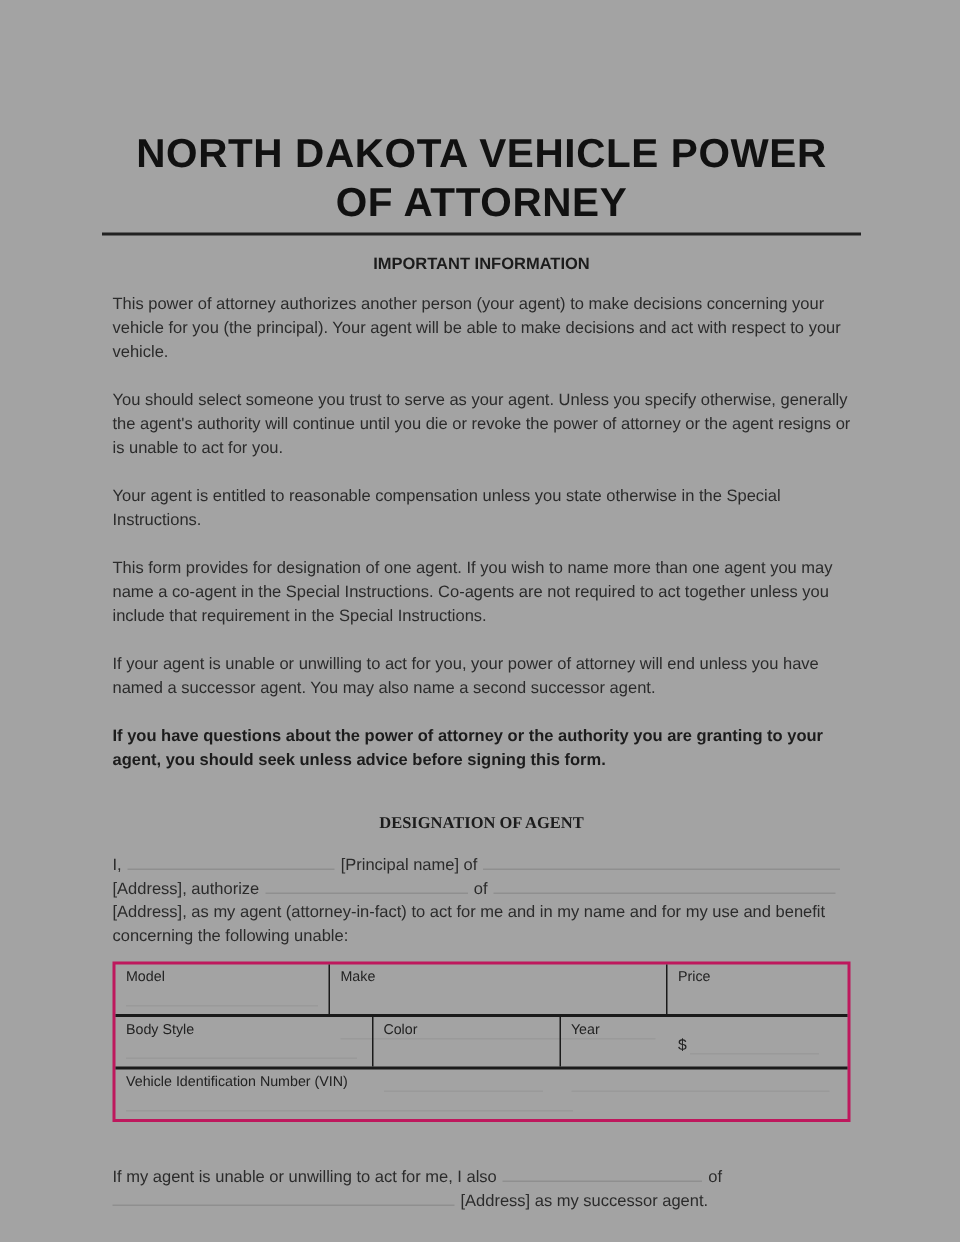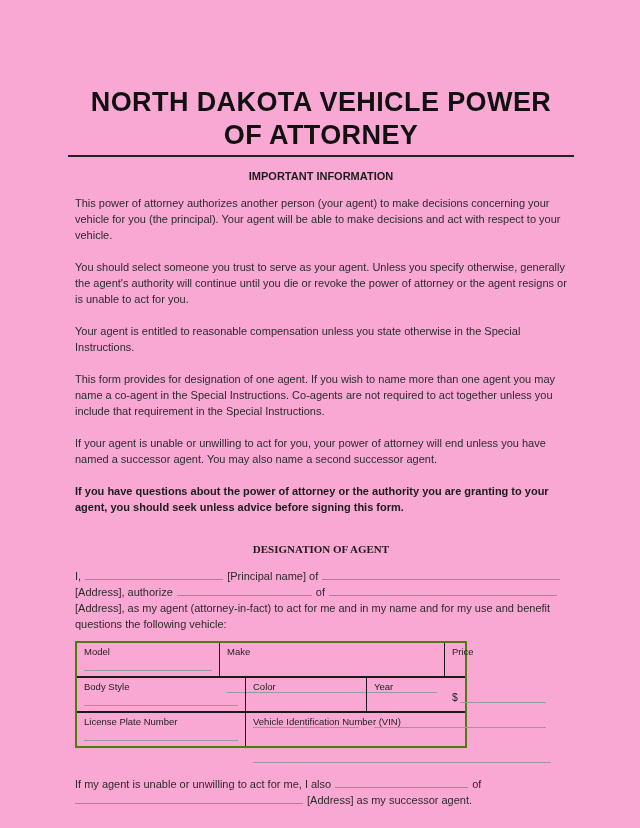--- a/index.html
+++ b/index.html
@@ -1,19 +1,19 @@
 <!DOCTYPE html>
 <html><head>
 <meta charset="utf-8">
 <style>
   html,body{margin:0;padding:0;background:#ffffff;}
   .page{
     position:relative;
     width:640px;height:828px;
-    background:#f9a8d4;
+    background:#a3a3a3;
     font-family:"Liberation Sans","DejaVu Sans",sans-serif;
     color:#2b2b2b;
     overflow:hidden;
     box-sizing:border-box;
   }
   .content{padding:0 73px 0 75px;}
   h1.doc-title{
     margin:86px 0 0 0;
     text-align:center;
     font-size:27px;
@@ -48,22 +48,22 @@
     display:inline-block;
     border-bottom:1px solid #8f8f8f;
     height:11px;
     margin:0 4px;
     vertical-align:baseline;
   }
   .tline{display:inline;}
   
   .vtable{
     margin-top:9px;
-    border:2px solid #4d7c0f;
-    width:392px;
+    border:2px solid #be185d;
+    width:492px;
     box-sizing:border-box;
   }
   .vrow{display:flex;box-sizing:border-box;}
   .vrow + .vrow{border-top:2px solid #1a1a1a;}
   .vcell{
     box-sizing:border-box;
     padding:3px 7px 5px 7px;
     display:flex;
     flex-direction:column;
     justify-content:space-between;
@@ -100,21 +100,21 @@
     <p class="body-p">This form provides for designation of one agent. If you wish to name more than one agent you may name a co-agent in the Special Instructions. Co-agents are not required to act together unless you include that requirement in the Special Instructions.</p>
     <p class="body-p">If your agent is unable or unwilling to act for you, your power of attorney will end unless you have named a successor agent. You may also name a second successor agent.</p>
     <p class="body-p bold">If you have questions about the power of attorney or the authority you are granting to your agent, you should seek unless advice before signing this form.</p>
 
     <div class="sec-heading designation">DESIGNATION OF AGENT</div>
 
     <div class="fill-block">
       <div class="fline"><span class="tline">I,</span><span class="blank" style="width:138px"></span><span class="tline">[Principal name] of</span><span class="blank" style="width:238px"></span></div>
       <div class="fline"><span class="tline">[Address], authorize</span><span class="blank" style="width:135px"></span><span class="tline">of</span><span class="blank" style="width:228px"></span></div>
       <div class="fline">[Address], as my agent (attorney-in-fact) to act for me and in my name and for my use and benefit</div>
-      <div class="fline">questions the following vehicle:</div>
+      <div class="fline">concerning the following unable:</div>
     </div>
 
     <div class="vtable">
       <div class="vrow">
         <div class="vcell r1c1">
           <div class="vlabel">Model</div>
           <div class="cell-line w128"></div>
         </div>
         <div class="vcell r1c2">
           <div class="vlabel">Make</div>
@@ -136,24 +136,20 @@
         <div class="vcell r2c2">
           <div class="vlabel">Color</div>
           <div class="cell-line w106"></div>
         </div>
         <div class="vcell r2c3">
           <div class="vlabel">Year</div>
           <div class="cell-line w172"></div>
         </div>
       </div>
       <div class="vrow">
-        <div class="vcell r3c1">
-          <div class="vlabel">License Plate Number</div>
-          <div class="cell-line w154"></div>
-        </div>
         <div class="vcell r3c2">
           <div class="vlabel">Vehicle Identification Number (VIN)</div>
           <div class="cell-line w298"></div>
         </div>
       </div>
     </div>
 
     <div class="fill-block successor">
       <div class="fline"><span class="tline">If my agent is unable or unwilling to act for me, I also</span><span class="blank" style="width:133px"></span><span class="tline">of</span></div>
       <div class="fline"><span class="blank" style="width:228px;margin-left:0"></span><span class="tline">[Address] as my successor agent.</span></div>

